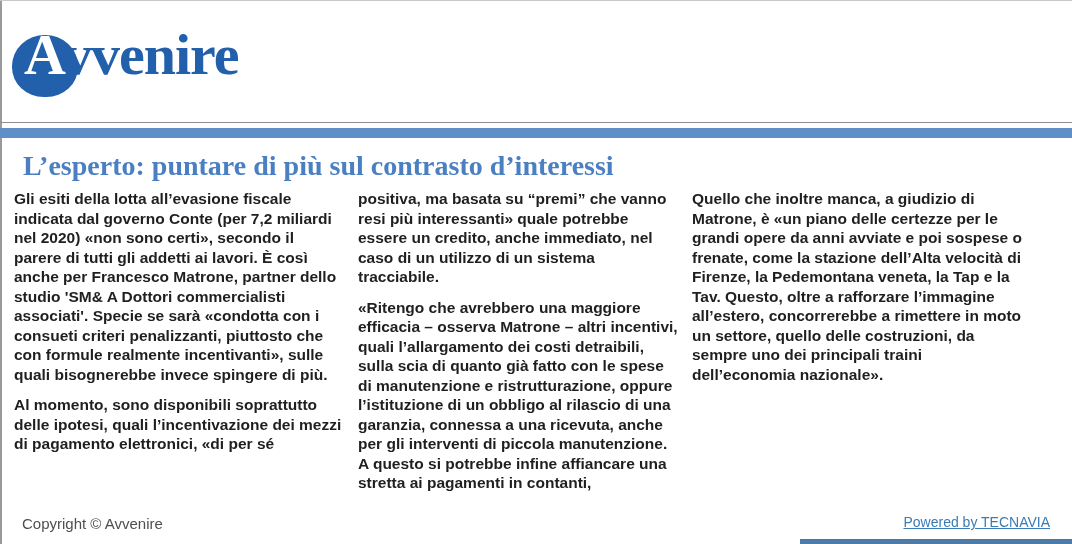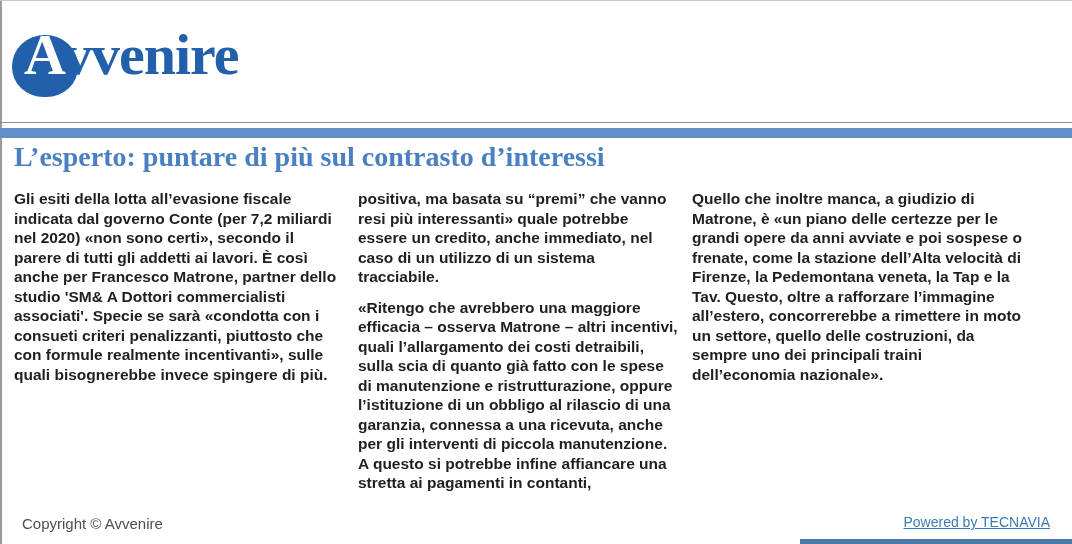--- a/index.html
+++ b/index.html
@@ -106,25 +106,26 @@
   <div class="header">
     <div class="logo">
       <div class="logo-disc"></div>
       <div class="logo-word"><span class="logo-a">A</span><span class="logo-rest">vvenire</span></div>
     </div>
   </div>
 
   <div class="header-hairline"></div>
   <div class="blue-bar"></div>
 
-  <h1 class="headline" style="margin:0;">L’esperto: puntare di più sul contrasto d’interessi</h1>
+  <h1 class="headline" style="margin:9px;">L’esperto: puntare di più sul contrasto d’interessi</h1>
 
   <div class="article">
     <div class="col col-1">
       <p>Gli esiti della lotta all’evasione fiscale indicata dal governo Conte (per 7,2 miliardi nel 2020) «non sono certi», secondo il parere di tutti gli addetti ai lavori. È così anche per Francesco Matrone, partner dello studio 'SM&amp; A Dottori commercialisti associati'. Specie se sarà «condotta con i consueti criteri penalizzanti, piuttosto che con formule realmente incentivanti», sulle quali bisognerebbe invece spingere di più.</p>
+      <p>Al momento, sono disponibili soprattutto delle ipotesi, quali l’incentivazione dei mezzi di pagamento elettronici, «di per sé</p>
     </div>
     <div class="col col-2">
       <p>positiva, ma basata su “premi” che vanno resi più interessanti» quale potrebbe essere un credito, anche immediato, nel caso di un utilizzo di un sistema tracciabile.</p>
       <p>«Ritengo che avrebbero una maggiore efficacia – osserva Matrone – altri incentivi, quali l’allargamento dei costi detraibili, sulla scia di quanto già fatto con le spese di manutenzione e ristrutturazione, oppure l’istituzione di un obbligo al rilascio di una garanzia, connessa a una ricevuta, anche per gli interventi di piccola manutenzione. A questo si potrebbe infine affiancare una stretta ai pagamenti in contanti,</p>
     </div>
     <div class="col col-3">
       <p>Quello che inoltre manca, a giudizio di Matrone, è «un piano delle certezze per le grandi opere da anni avviate e poi sospese o frenate, come la stazione dell’Alta velocità di Firenze, la Pedemontana veneta, la Tap e la Tav. Questo, oltre a rafforzare l’immagine all’estero, concorrerebbe a rimettere in moto un settore, quello delle costruzioni, da sempre uno dei principali traini dell’economia nazionale».</p>
     </div>
   </div>
 

